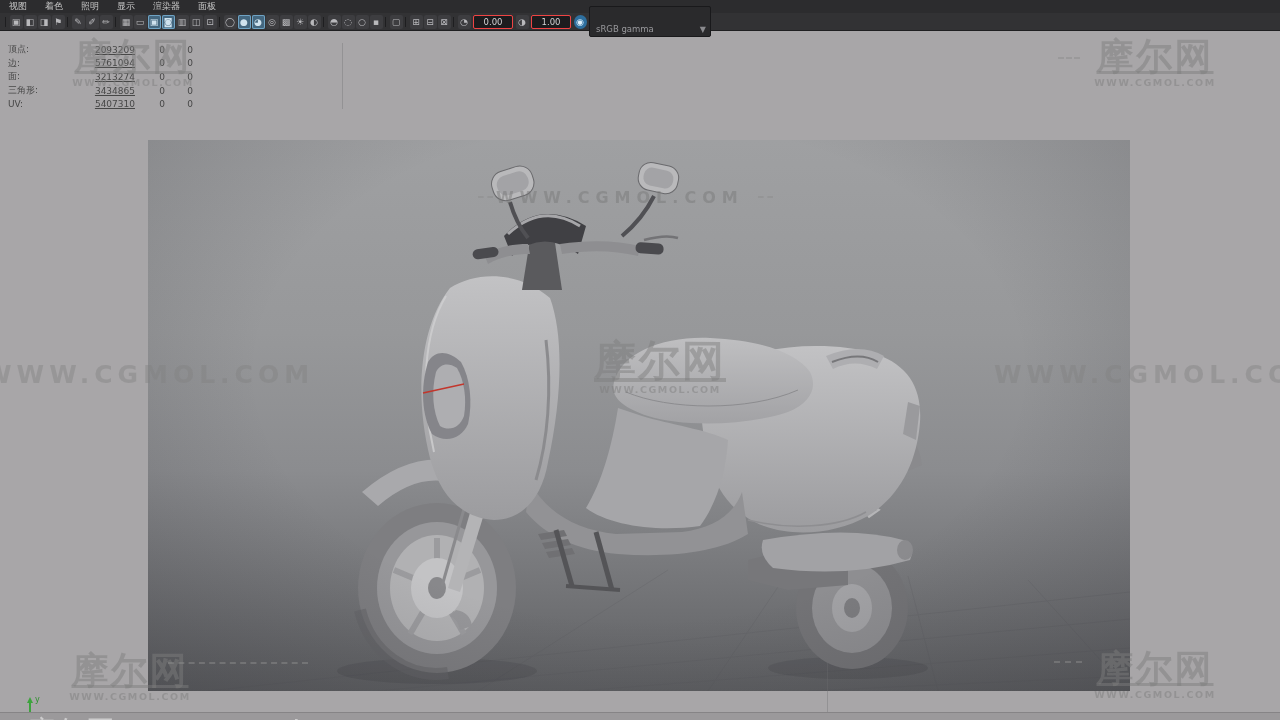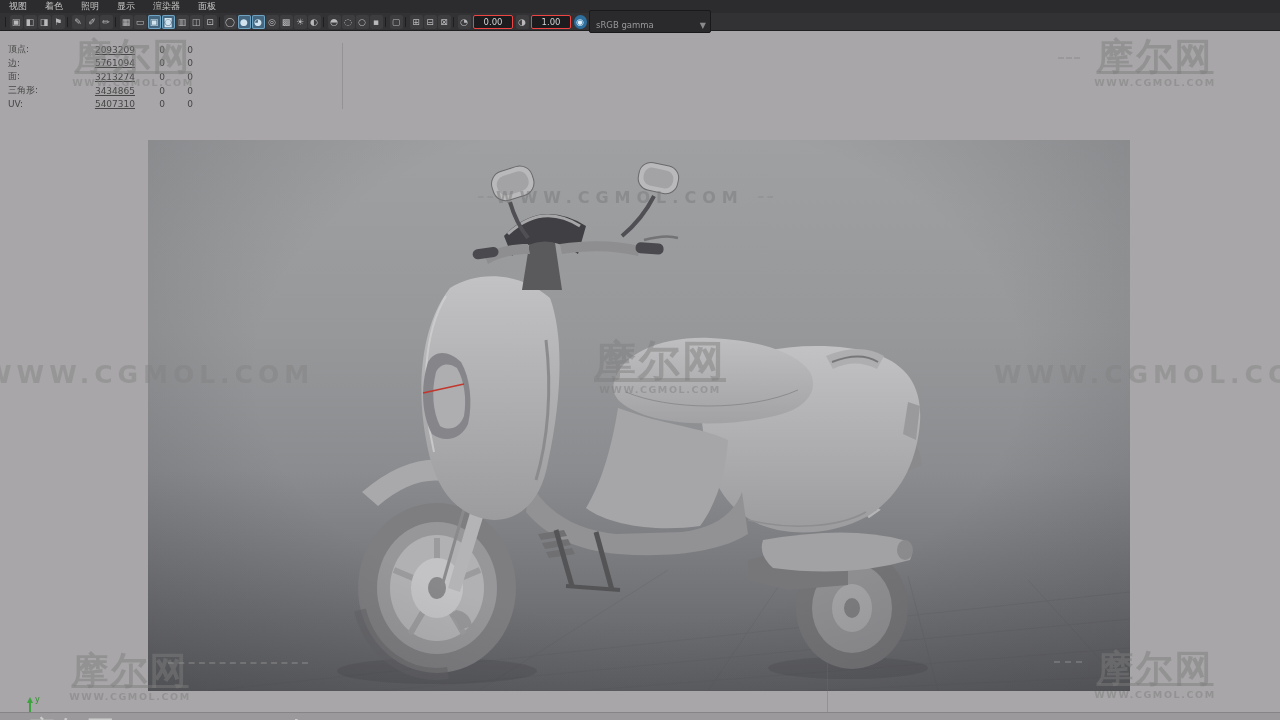--- a/index.html
+++ b/index.html
@@ -31,21 +31,21 @@
   .tb-icon.active{background:#44677f;color:#cfe2ee;box-shadow:inset 0 0 0 1px #6fa3c4;}
   .tb-icon.blue{background:#2e6f9e;color:#dff0fa;border-radius:50%;}
   .tb-sep{width:6px;height:12px;display:inline-block;position:relative;}
   .tb-sep::after{content:"";position:absolute;left:2px;top:1px;width:1px;height:10px;background:#1e1e20;}
   .tb-field{
     min-width:32px;height:12px;margin:0 2px;padding:0 3px;background:#1c1c1e;border:1px solid #ef4444;
     color:#d2d2d4;font-size:8.5px;line-height:12px;text-align:center;border-radius:2px;
   }
   .cs-dd{
     display:flex;align-items:center;height:13px;min-width:112px;margin-left:2px;
-    background:#2a2a2c;border:1px solid #19191b;border-radius:2px;padding:8px 2px 0 6px;
+    background:#2a2a2c;border:1px solid #19191b;border-radius:2px;padding:16px 2px 0 6px;
   }
   .cs-dd .cs-label{flex:1;color:#98989c;font-size:8.5px;line-height:13px;}
   .cs-dd .dd-arrow{color:#8a8a8e;font-size:8px;padding:0 2px;}
   
   .viewport{position:absolute;left:0;top:43px;width:1160px;height:681px;background:#a8a6a8;z-index:1;}
   .image-area{
     position:absolute;left:148px;top:97px;width:982px;height:551px;
     background:linear-gradient(to bottom,#9fa0a2 0%,#97989a 35%,#8b8c8f 60%,#737477 82%,#5e5f62 100%);
   }
   .image-area::after{

